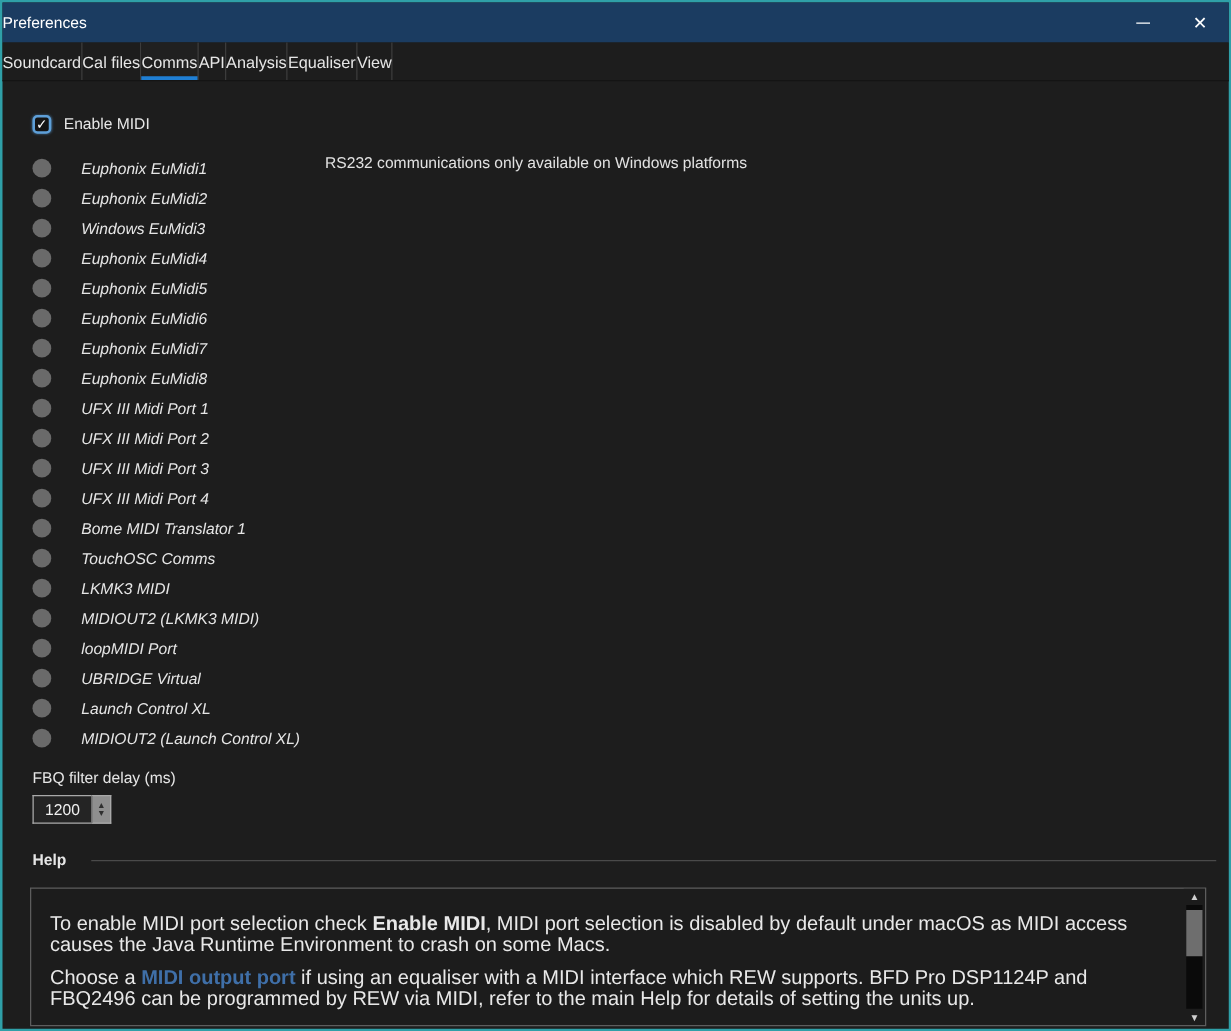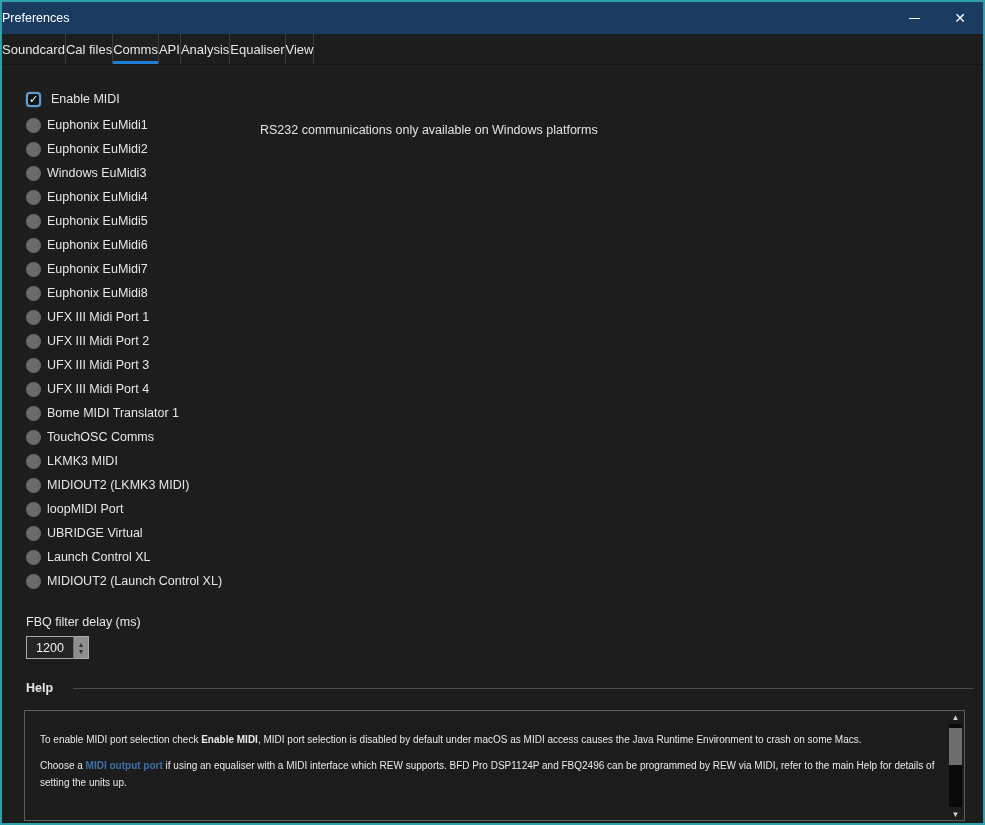--- a/index.html
+++ b/index.html
@@ -32,41 +32,41 @@
 
   
   .content{position:relative; flex:1; padding:24px 0 0 24px; color:var(--text); font-size:12.5px;}
 
   .checkbox-row{display:flex; align-items:center; gap:10px; height:20px; margin-bottom:9px;}
   .checkbox{width:15px; height:15px; border:2px solid #5e9fd8; border-radius:4px; background:#141414;
     display:flex; align-items:center; justify-content:center; color:#fff; font-size:11px; font-weight:bold;
     box-shadow:0 0 2px rgba(90,160,220,.6);}
 
   .list-area{position:relative;}
-  .radio-row{display:flex; align-items:flex-start; gap:6px; height:24px;}
+  .radio-row{display:flex; align-items:flex-end; gap:24px; height:24px;font-style:italic;}
   .radio{width:15px; height:15px; border-radius:50%; background:var(--radio);}
   .rs232-note{position:absolute; top:0; left:234px; height:24px; display:flex; align-items:center; color:#e2e2e2;}
 
   .fbq{margin-top:15px;}
   .fbq-label{height:18px; display:flex; align-items:center;}
   .spinner{margin-top:5px; display:flex; height:23px; width:63px;}
   .spin-field{width:47px; height:100%; background:#242424; border:1px solid #a9a9a9; border-right:none;
     color:#f0f0f0; font-family:inherit; font-size:12.5px; text-align:center; outline:none;}
   .spin-btns{width:18px; height:100%; background:#8f8f8f; border:1px solid #a9a9a9; border-left:1px solid #6f6f6f;
     display:flex; flex-direction:column; align-items:center; justify-content:center; color:#2f2f2f;
     font-size:7px; line-height:7px; cursor:default;}
 
   
   .help-section{margin-top:22px; margin-right:10px;}
   .help-header{display:flex; align-items:center; gap:20px;}
   .help-title{font-weight:bold; font-size:12.5px;}
   .help-rule{flex:1; height:1px; background:#4a4a4a;}
   .help-box{margin-top:15px; margin-left:-2px; width:941px; height:111px; border:1px solid var(--boxborder);
     background:#1c1c1c; display:flex;}
-  .help-text{flex:1; padding:20px 8px 0 15px; font-size:10px; line-height:17px; color:#e8e8e8;}
+  .help-text{flex:1; padding:20px 8px 0 15px; font-size:16px; line-height:17px; color:#e8e8e8;}
   .help-text p + p{margin-top:9px;}
   .help-text b{font-weight:bold;}
   .help-link{color:var(--link); font-weight:bold; cursor:default;}
 
   .scrollbar{width:17px; flex:0 0 auto; display:flex; flex-direction:column; background:#1c1c1c;}
   .sb-btn{height:12px; display:flex; align-items:center; justify-content:center; color:#cfcfcf; font-size:8px;}
   .sb-track{flex:1; background:#0a0a0a; position:relative; margin:1px 2px;}
   .sb-thumb{position:absolute; left:0; right:0; top:5%; height:44%; background:#6e6e6e;}
 </style>
 </head>

